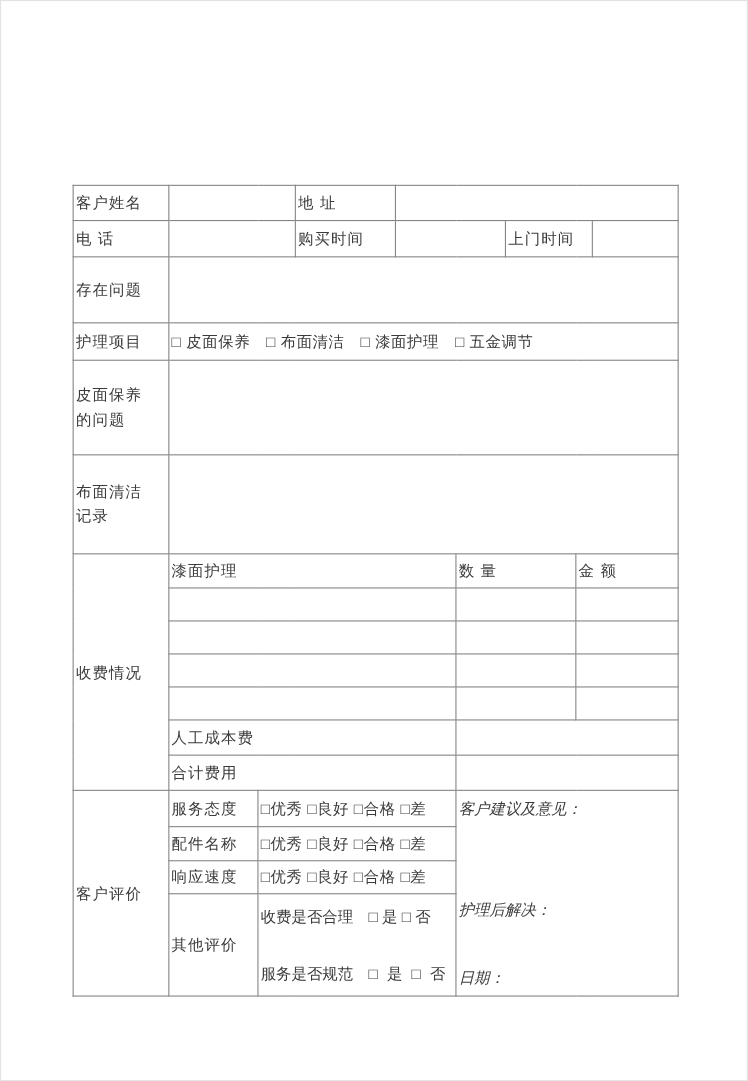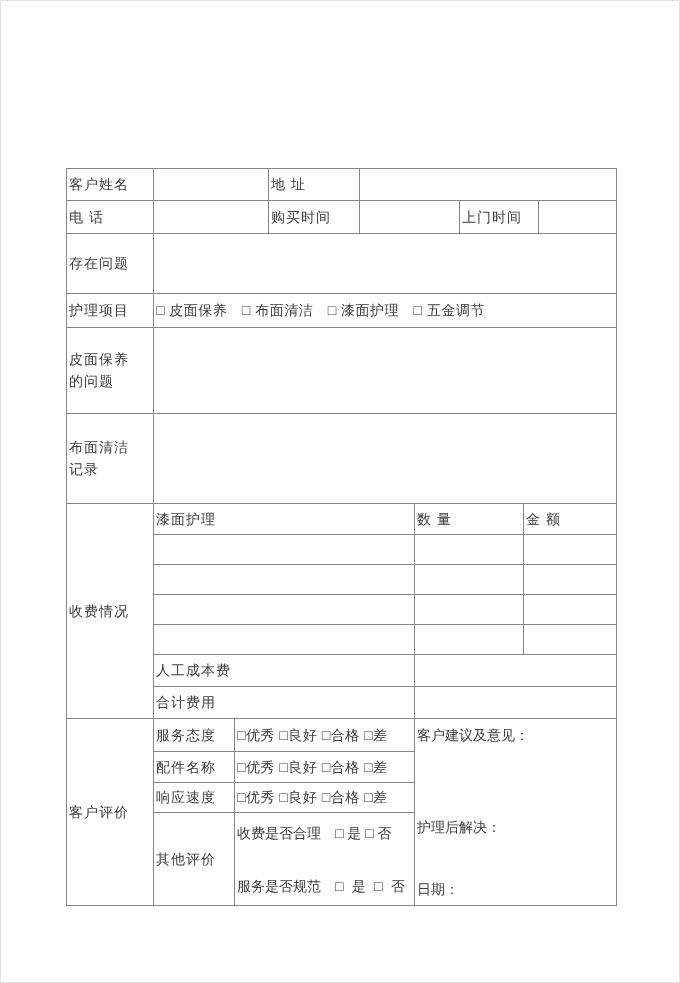--- a/index.html
+++ b/index.html
@@ -31,21 +31,21 @@
   }
   td.lbl { letter-spacing:1px; }
   td.opts { letter-spacing:0.5px; }
   tr.h32{height:32px} tr.h33{height:33px} tr.h60{height:60px} tr.h34{height:34px}
   tr.h86{height:86px} tr.h90{height:90px} tr.h31{height:31px} tr.h30{height:30px}
   tr.h93{height:93px}
   td.two-line div { line-height:1.55; }
   td.other-opts { text-align:left; vertical-align:top; padding-left:12px; }
   td.other-opts .line1 { margin-top:2px; }
   td.other-opts .line2 { margin-top:34px;font-family:Liberation Mono, monospace; }
-  td.feedback { text-align:left; vertical-align:top; padding:12px 6px 0 12px; }
+  td.feedback { text-align:left; vertical-align:top; padding:12px 6px 0 12px;font-style:italic; }
   td.feedback .sig { margin-top:72px; }
   td.feedback .date { margin-top:42px; }
 </style>
 </head>
 <body>
 
 <div class="page">
 
 
   <table class="form">

